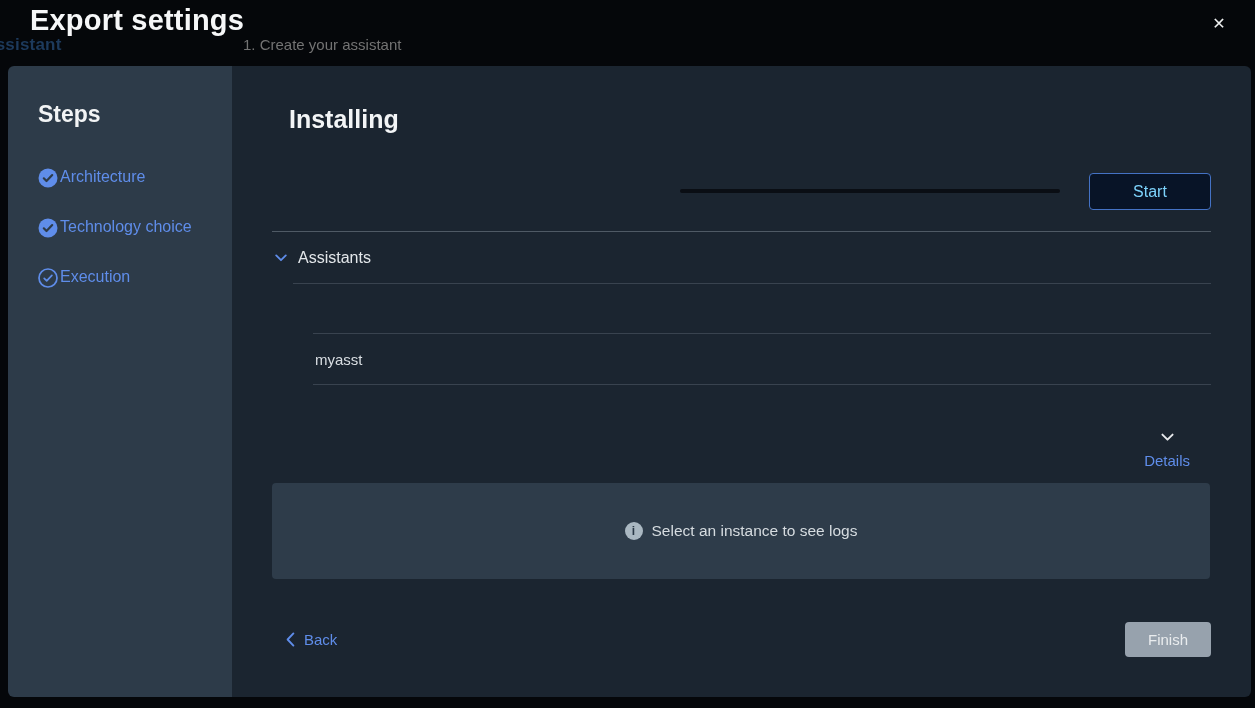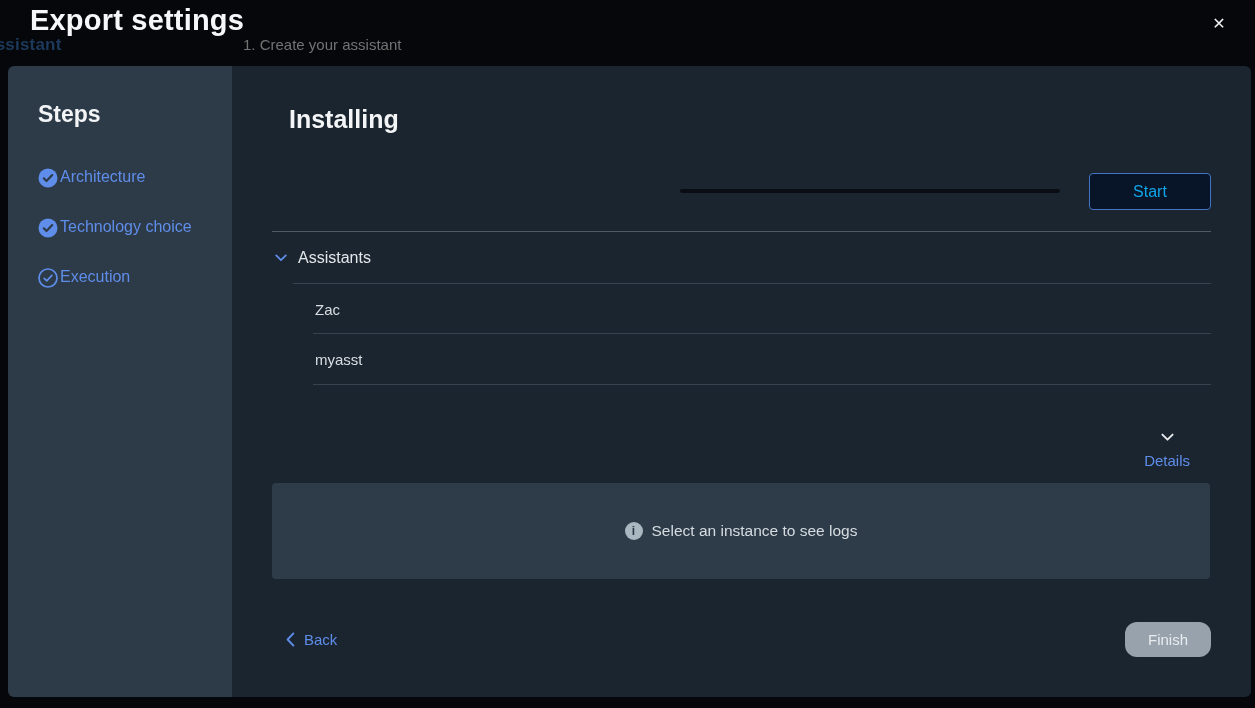--- a/index.html
+++ b/index.html
@@ -57,21 +57,21 @@
     position:absolute; left:57px; top:39px;
     color:#f3f5f6; font-size:25px; font-weight:700;
   }
   .progress-track {
     position:absolute; left:448px; top:123px; width:380px; height:4px;
     background:#0a0e14; border-radius:2px;
   }
   .start-btn {
     position:absolute; right:40px; top:107px; width:122px; height:37px;
     background:#081427; border:1px solid #4472c4; border-radius:4px;
-    color:#0ea5e9; font-size:16px; font-weight:500; cursor:pointer;
+    color:#7dd3fc; font-size:16px; font-weight:500; cursor:pointer;
     font-family:"Liberation Sans", sans-serif;
   }
   .divider-strong {
     position:absolute; left:40px; right:40px; top:165px;
     border-top:1px solid #4f5a65; height:0;
   }
   .assistants-header {
     position:absolute; left:43px; top:182px; height:20px;
     display:flex; align-items:center; gap:11px; cursor:pointer;
   }
@@ -106,21 +106,21 @@
   }
   .log-message { color:#d6dce0; font-size:15.5px; }
   .back-link {
     position:absolute; left:54px; top:563px; height:20px;
     display:flex; align-items:center; gap:9px; cursor:pointer;
     background:none; border:none; font-family:"Liberation Sans", sans-serif;
   }
   .back-link .label { color:#5f8dea; font-size:15px; font-weight:500; }
   .finish-btn {
     position:absolute; right:40px; top:556px; width:86px; height:35px;
-    background:#97a2ad; border:none; border-radius:12px;
+    background:#97a2ad; border:none; border-radius:4px;
     color:#e9ecee; font-size:15px; font-weight:500;
     font-family:"Liberation Sans", sans-serif; cursor:default;
   }
   svg { display:block; }
 </style>
 </head>
 <body>
 
 <div class="bg-text-left">assistant</div>
 <div class="bg-text-center">1. Create your assistant</div>
@@ -176,21 +176,20 @@
       <span>
         <svg width="12" height="8" viewBox="0 0 12 8">
           <path d="M1.2 1.4L6 6.2l4.8-4.8" stroke="#5f8dea" stroke-width="1.8" fill="none" stroke-linecap="round" stroke-linejoin="round"></path>
         </svg>
       </span>
       <span class="label">Assistants</span>
     </div>
 
     <div class="divider-sub d-assist-header"></div>
 
-    <div class="list-row row-zac">Zac</div>
     <div class="divider-sub d-row1"></div>
 
     <div class="list-row row-myasst">myasst</div>
     <div class="divider-sub d-row2"></div>
 
     <div class="details-row">
       <span>
         <svg width="13" height="9" viewBox="0 0 13 9">
           <path d="M1.4 1.6l5.1 5.1 5.1-5.1" stroke="#e8eaec" stroke-width="1.9" fill="none" stroke-linecap="round" stroke-linejoin="round"></path>
         </svg>

